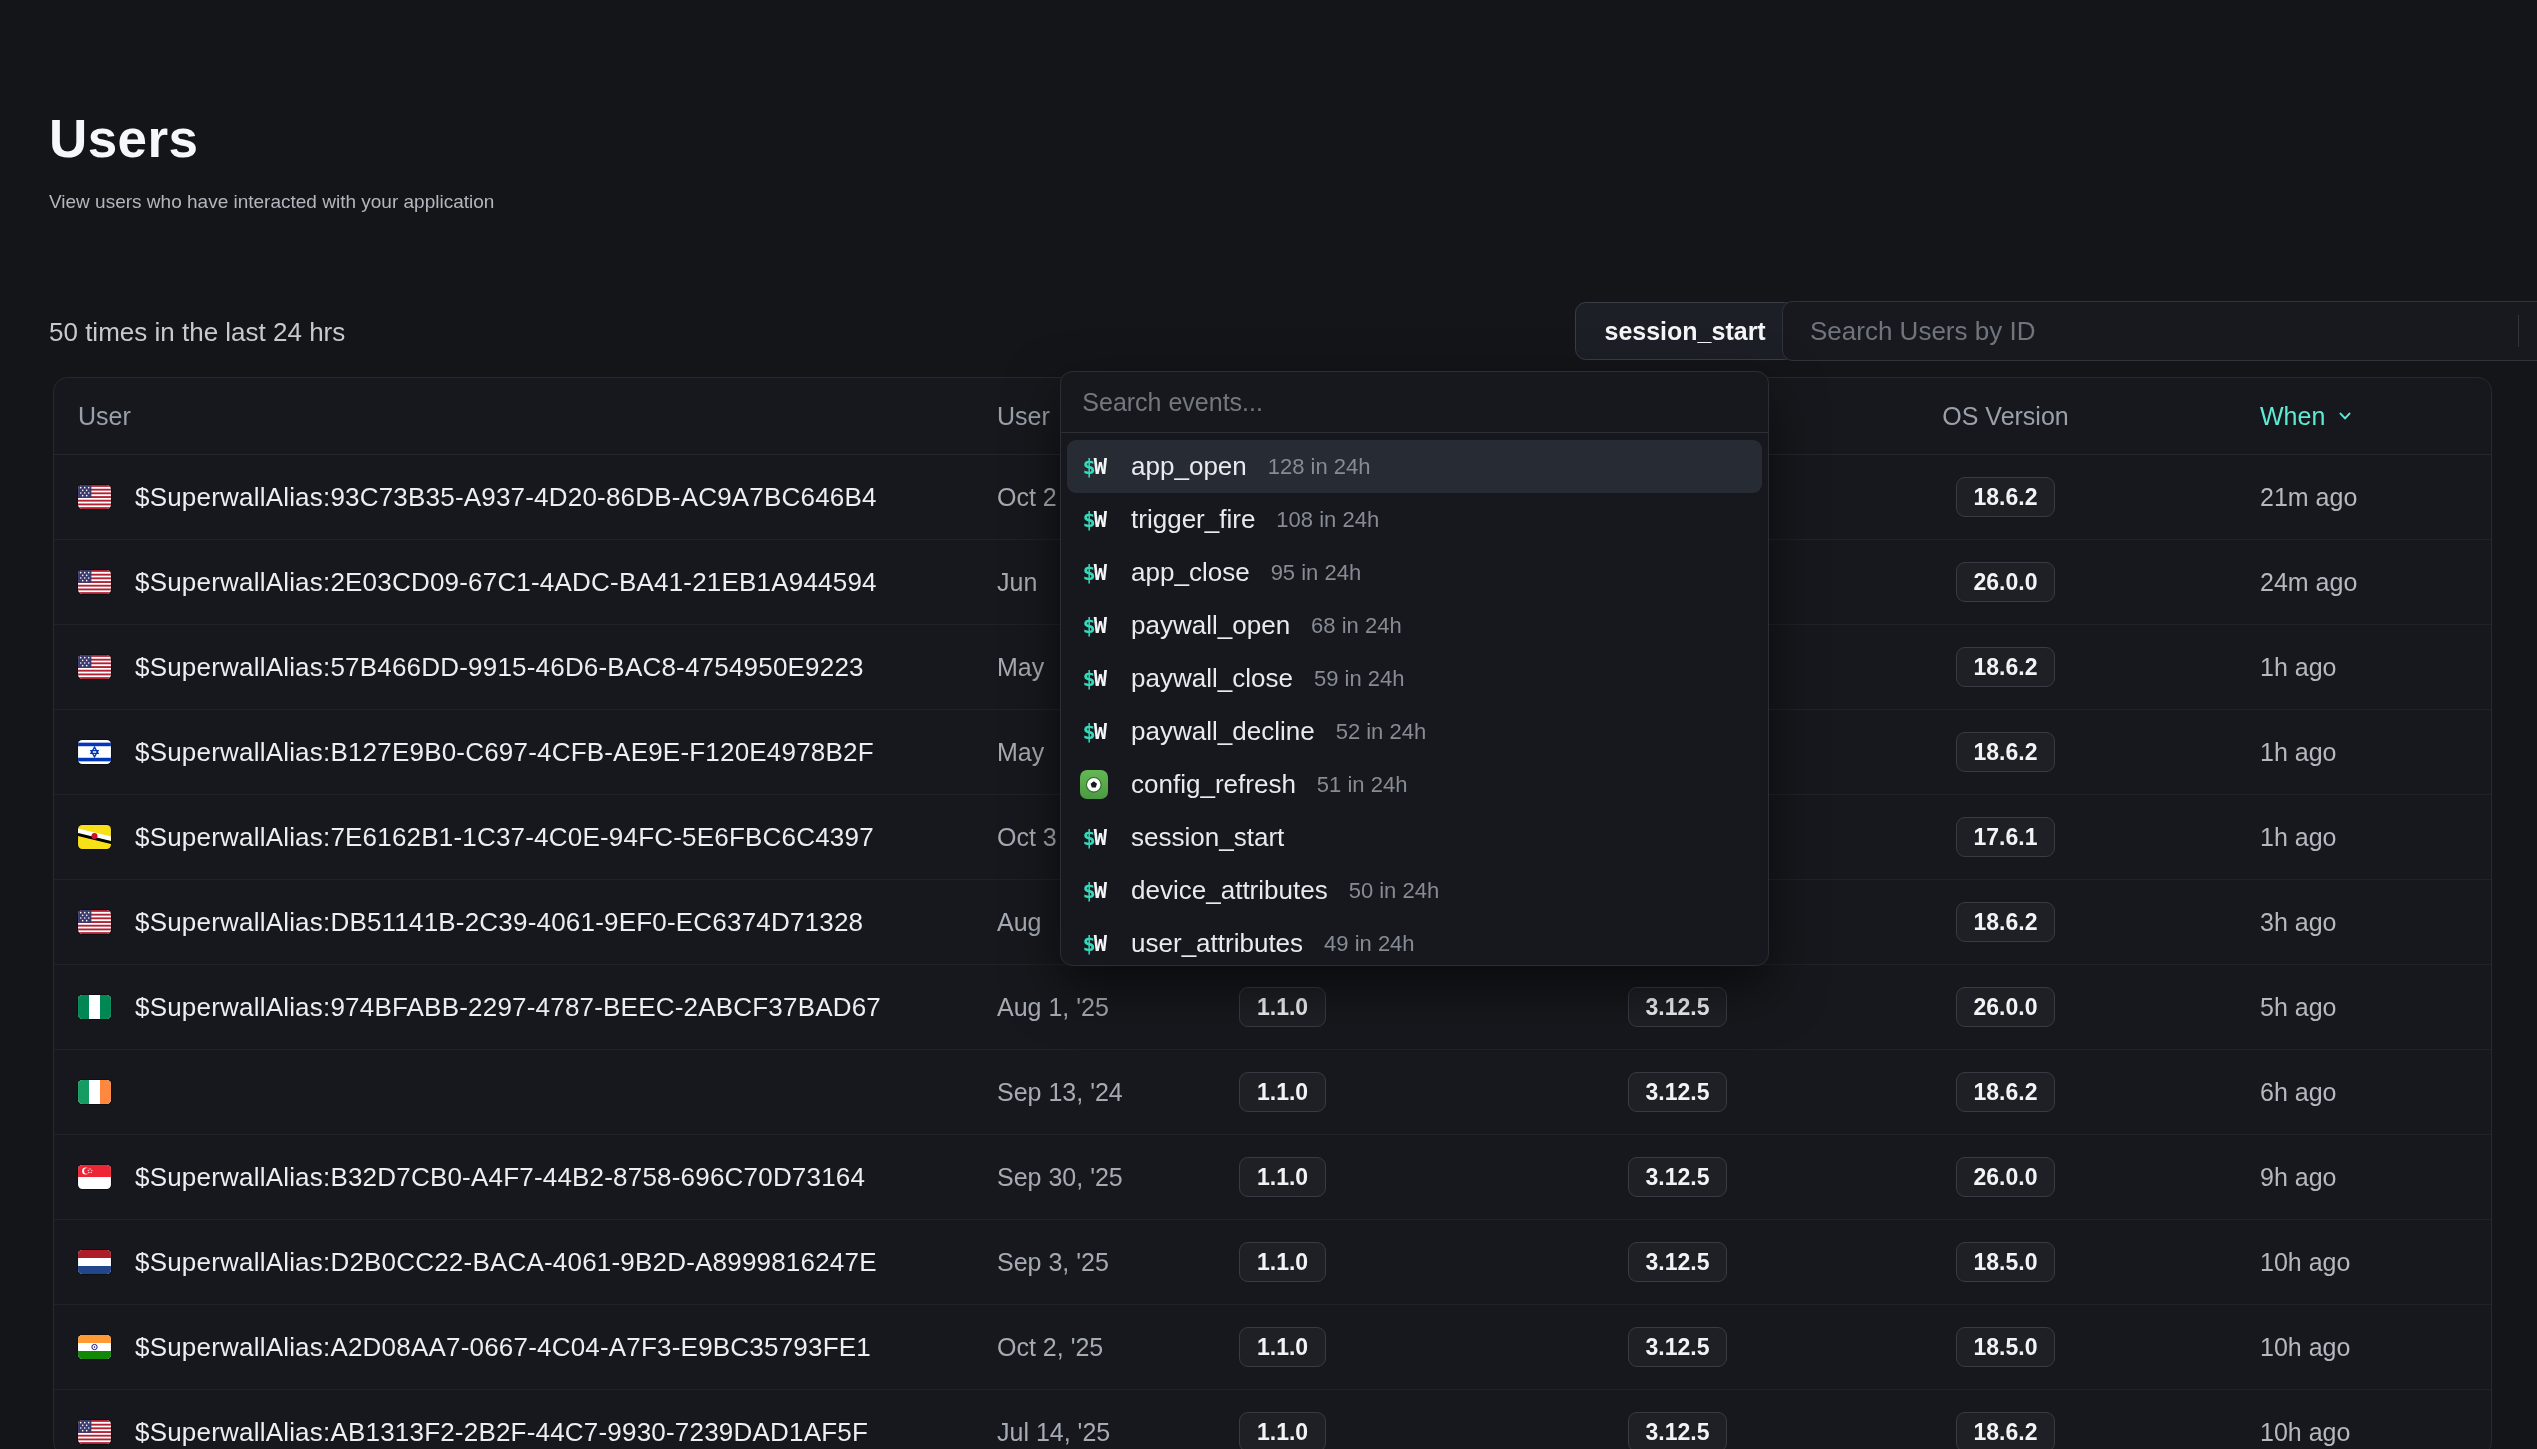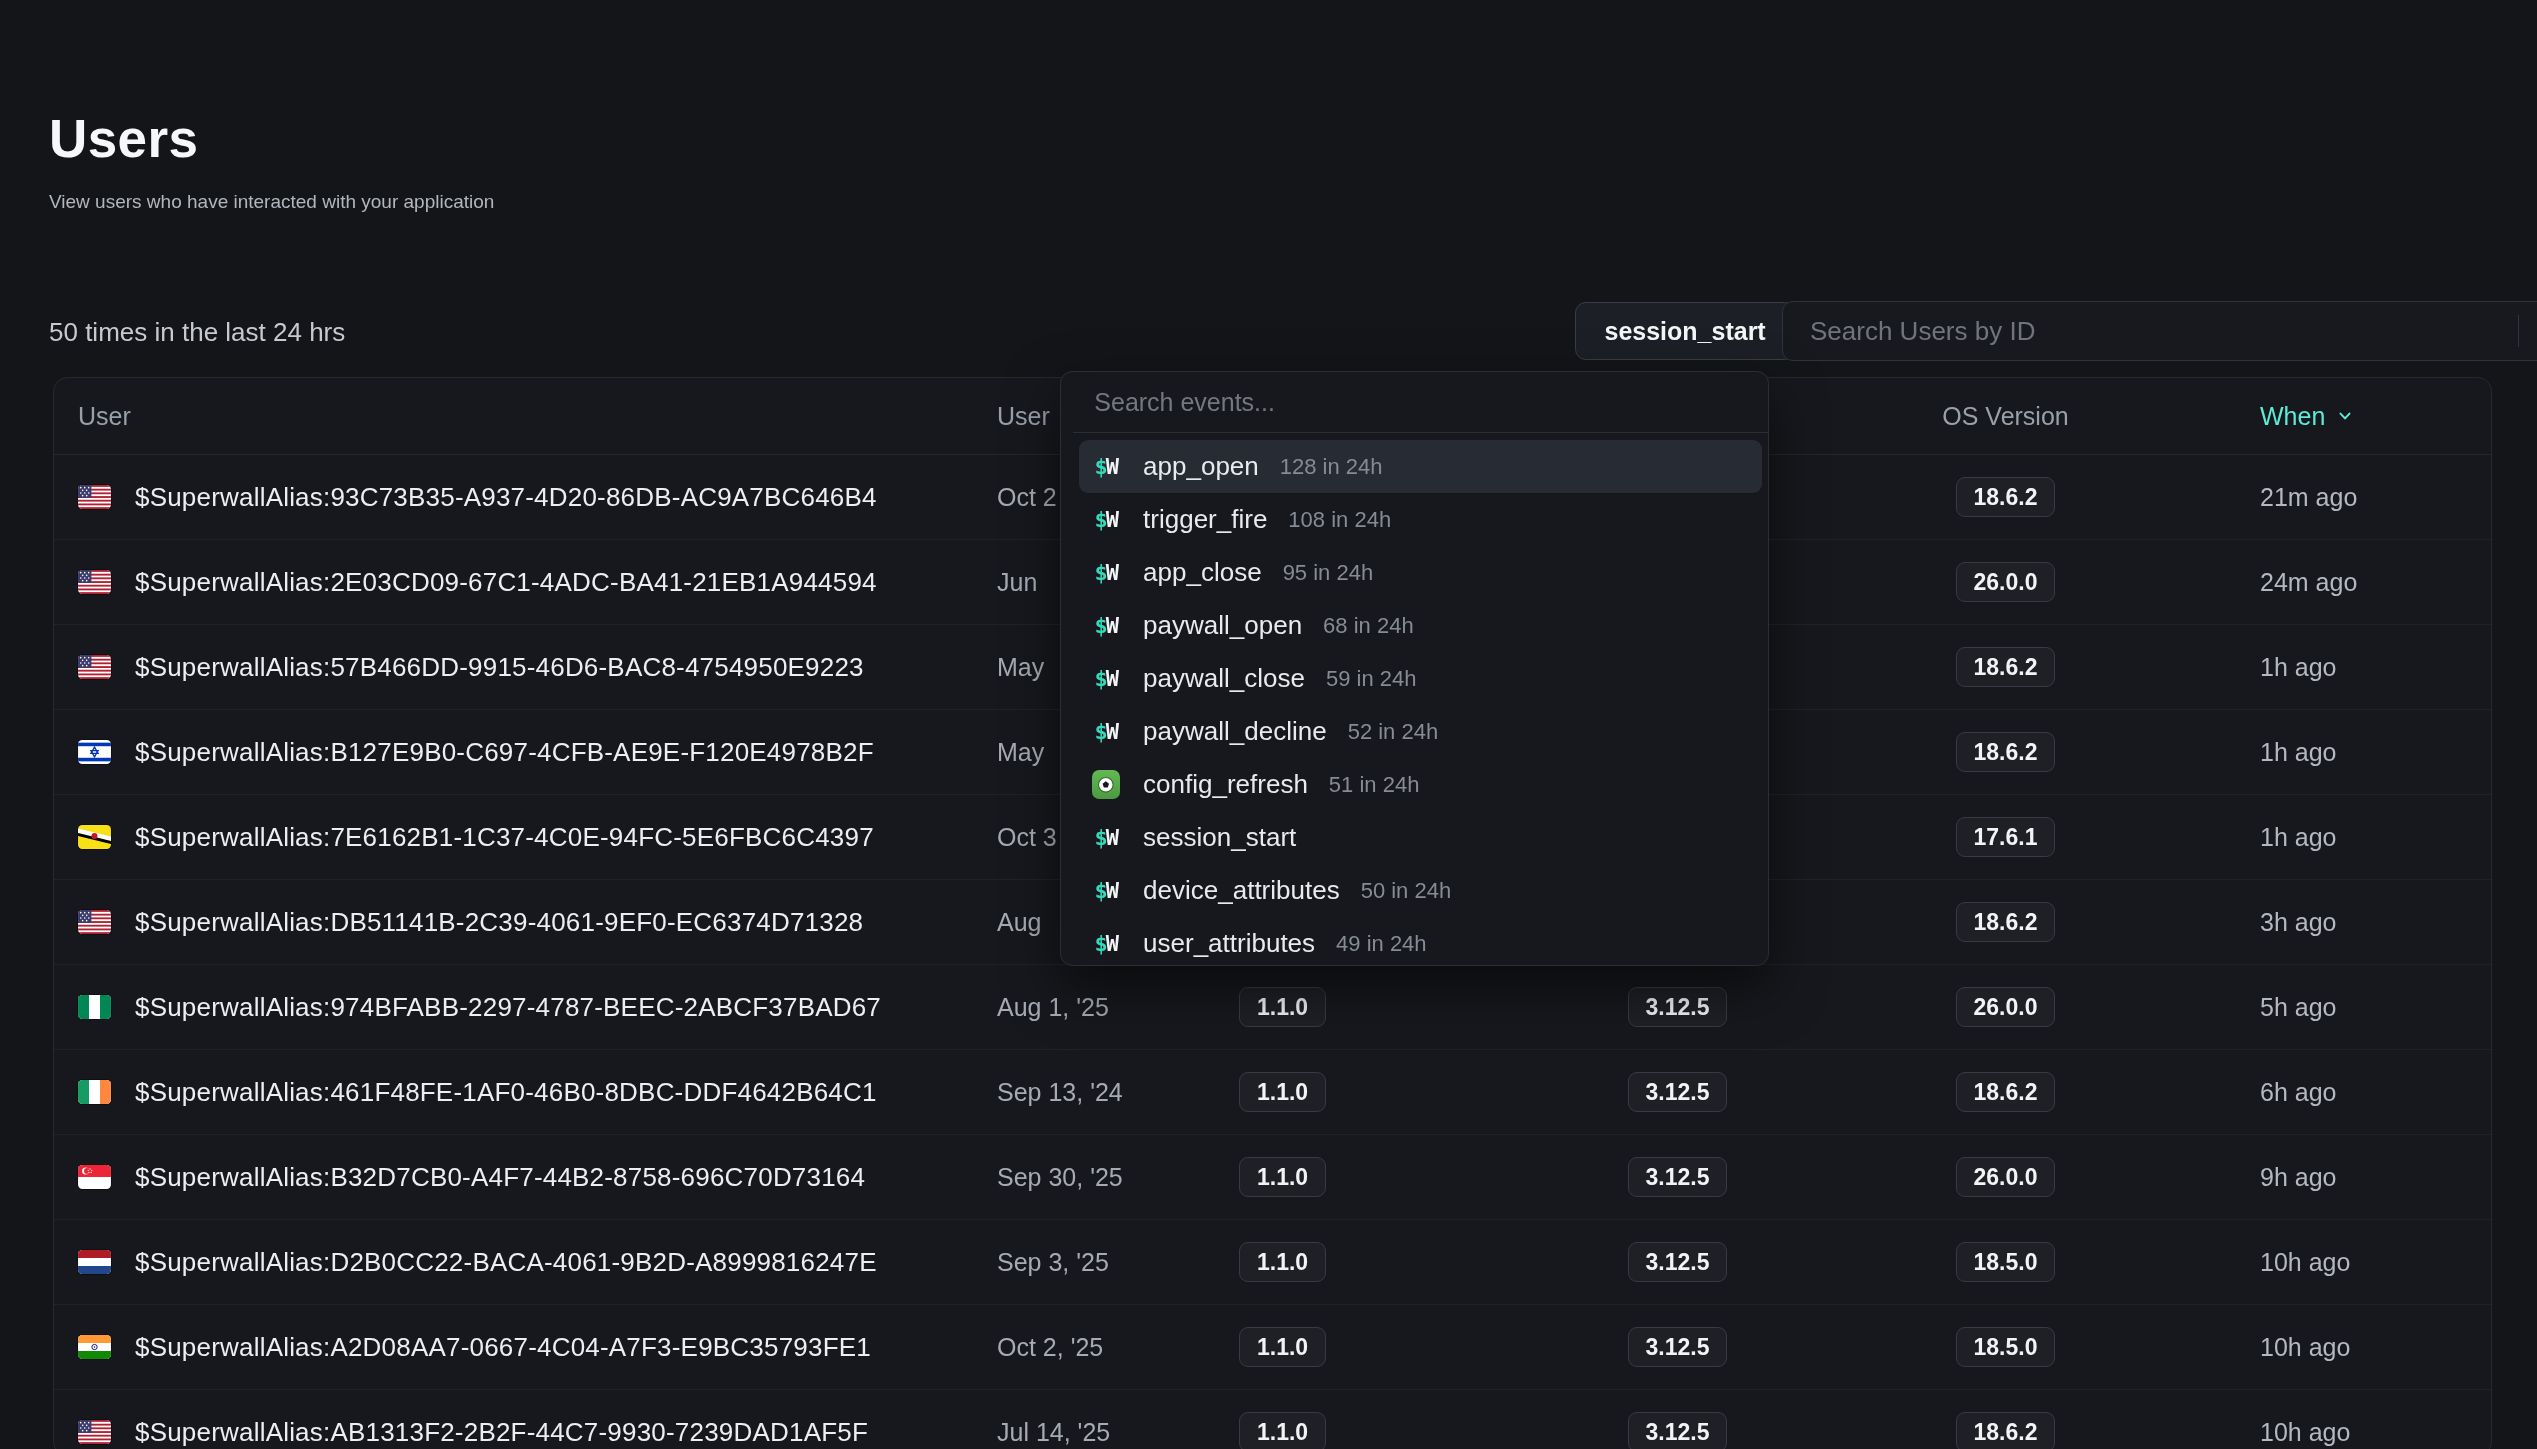--- a/index.html
+++ b/index.html
@@ -58,21 +58,20 @@
     background:#1e2026;border:0.9px solid #383b43;border-radius:9px;
     padding:7.1px 17px;font-size:23px;font-weight:700;color:#f2f3f5;line-height:1;
   }
   .flag{width:33px;height:24px;border-radius:4.4px;overflow:hidden;display:block;box-shadow:0 0 0 0.9px rgba(0,0,0,.35);}
   .flag svg{display:block;width:100%;height:100%;}
   
   .event-dropdown{
     position:absolute;left:1060px;top:371px;width:709px;height:595px;box-sizing:border-box;z-index:10;
     background:#16181d;border:0.9px solid #2b2e36;border-radius:12.4px;overflow:hidden;
     box-shadow:0 21.3px 53px rgba(0,0,0,.55);
-    padding-left:12px;
   }
   .dd-search{height:60px;border-bottom:0.9px solid #2b2e35;display:flex;align-items:center;}
   .dd-search input{
     width:100%;height:100%;background:transparent;border:none;outline:none;
     padding:0 21.3px;font-size:25px;color:#e8eaee;font-family:"Liberation Sans", sans-serif;
   }
   .dd-search input::placeholder{color:#73787f;}
   .dd-items{padding:7.1px 6.2px 0 6.2px;}
   .dd-item{height:53px;border-radius:9px;display:flex;align-items:center;padding-left:12.4px;cursor:pointer;}
   .dd-item.highlighted{background:#272b34;}
@@ -341,21 +340,20 @@
       <div class="t-row">
     <span class="cell cell-flag">
           <span class="flag">
             <svg viewBox="0 0 37 27">
               <rect width="37" height="27" fill="#ffffff"></rect>
               <rect width="12.3" height="27" fill="#169b62"></rect>
               <rect x="24.7" width="12.3" height="27" fill="#ff883e"></rect>
             </svg>
           </span>
         </span>
-    <span class="cell cell-id">$SuperwallAlias:461F48FE-1AF0-46B0-8DBC-DDF4642B64C1</span>
     <span class="cell cell-date">Sep 13, '24</span>
     <span class="cell cell-app">
           <span class="badge">1.1.0</span>
         </span>
     <span class="cell cell-sdk">
           <span class="badge">3.12.5</span>
         </span>
     <span class="cell cell-os">
           <span class="badge">18.6.2</span>
         </span>

